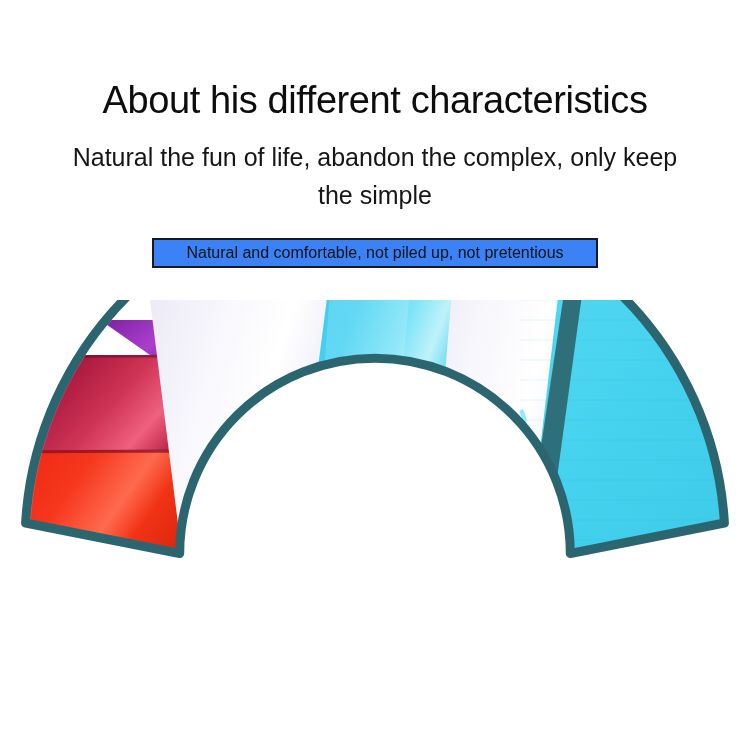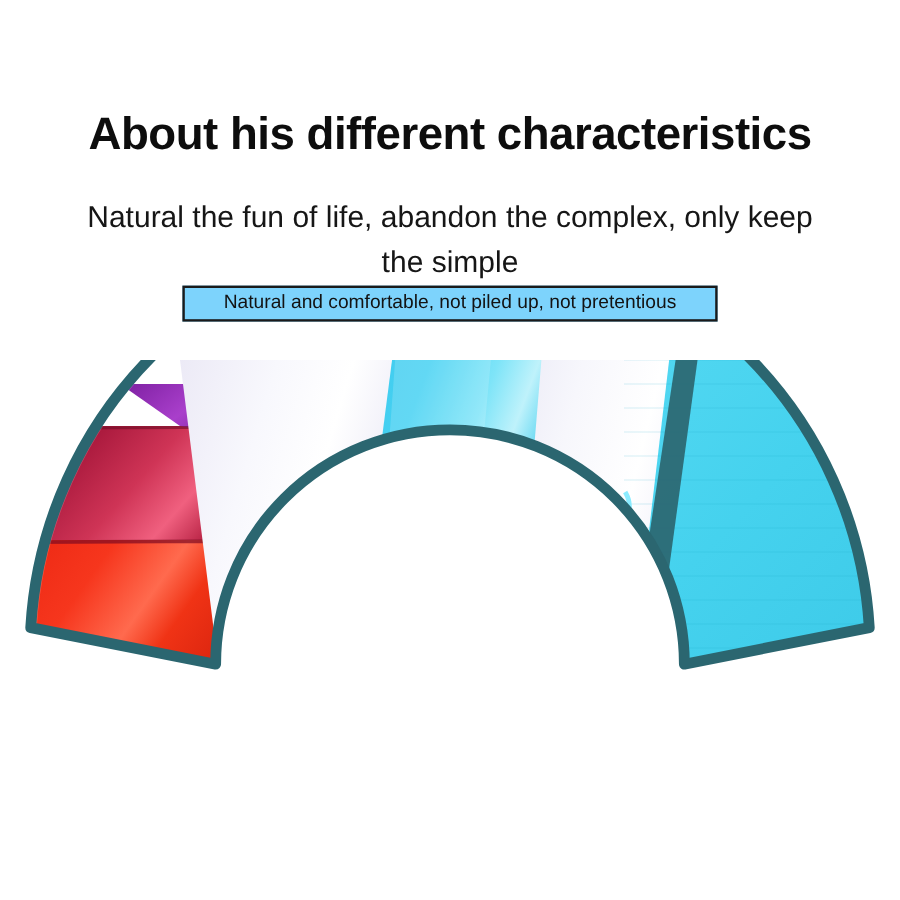--- a/index.html
+++ b/index.html
@@ -25,24 +25,24 @@
   
   .text-block {
     position: absolute;
     left: 0;
     top: 0;
     width: 750px;
     text-align: center;
   }
 
   .headline {
-    margin: 12px;
+    margin: 0;
     padding-top: 78px;
     font-size: 38px;
-    font-weight: bold;
+    font-weight: normal;
     letter-spacing: -0.4px;
     line-height: 44px;
     color: #0d0d0d;
     font-family: "Liberation Sans", sans-serif;
   }
 
   .subhead {
     margin: 0 auto;
     padding-top: 16px;
     width: 610px;
@@ -53,21 +53,21 @@
     font-family: "Liberation Sans", sans-serif;
   }
 
   .caption-box {
     position: absolute;
     left: 152px;
     top: 238px;
     width: 446px;
     height: 30px;
     border: 2px solid #1a1a1a;
-    background: #7dd3fc;
+    background: #3b82f6;
     display: flex;
     align-items: center;
     justify-content: center;
     box-sizing: border-box;
   }
   .caption-text {
     font-size: 16px;
     line-height: 18px;
     color: #131313;
     white-space: nowrap;

